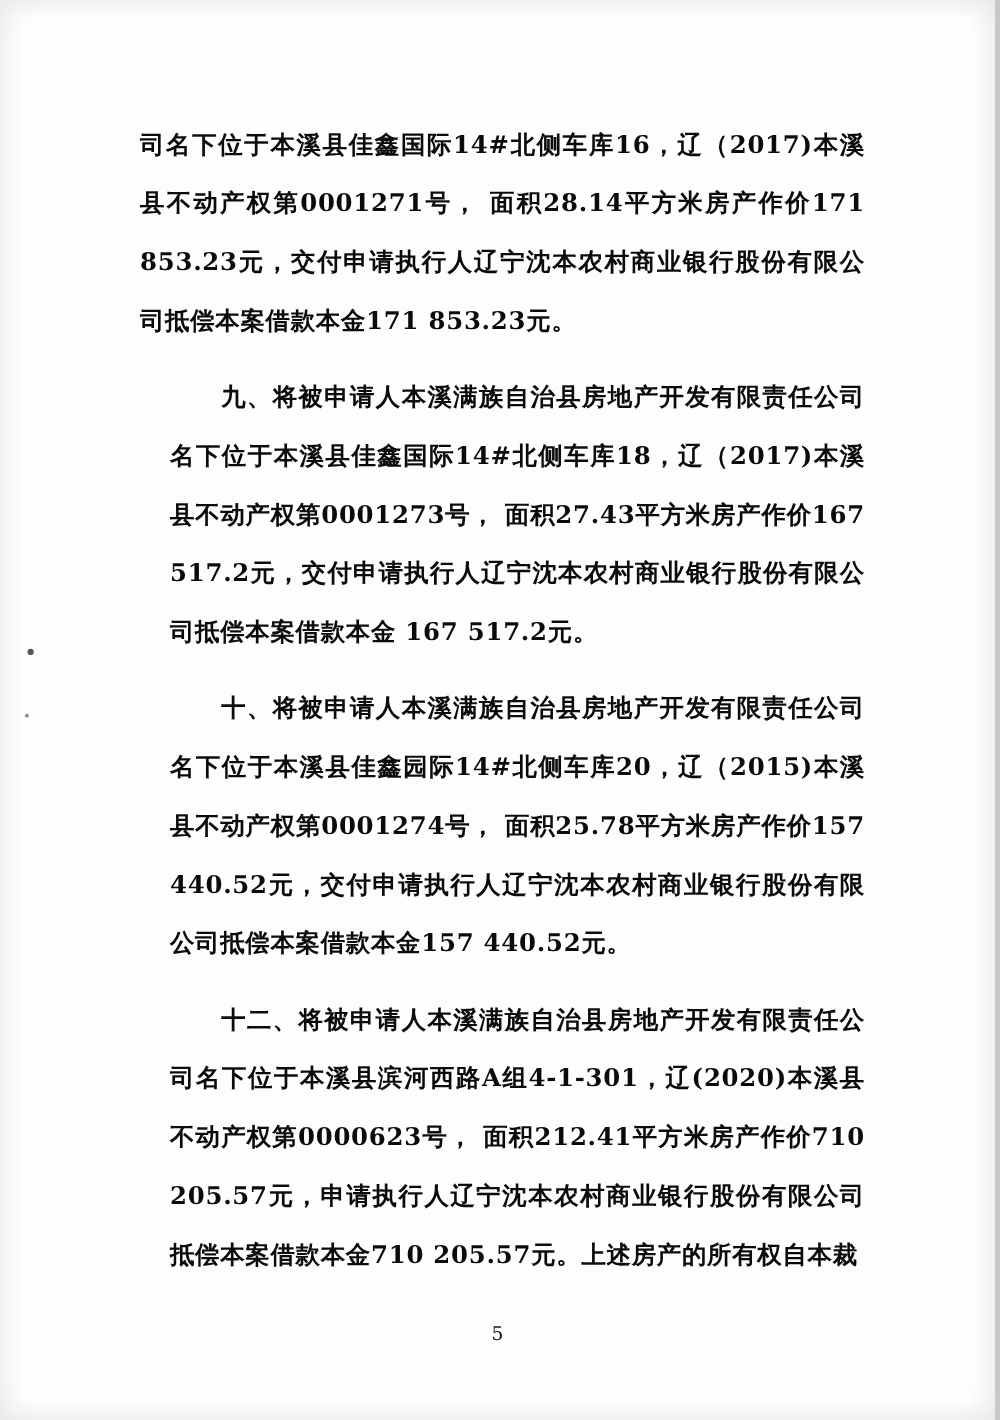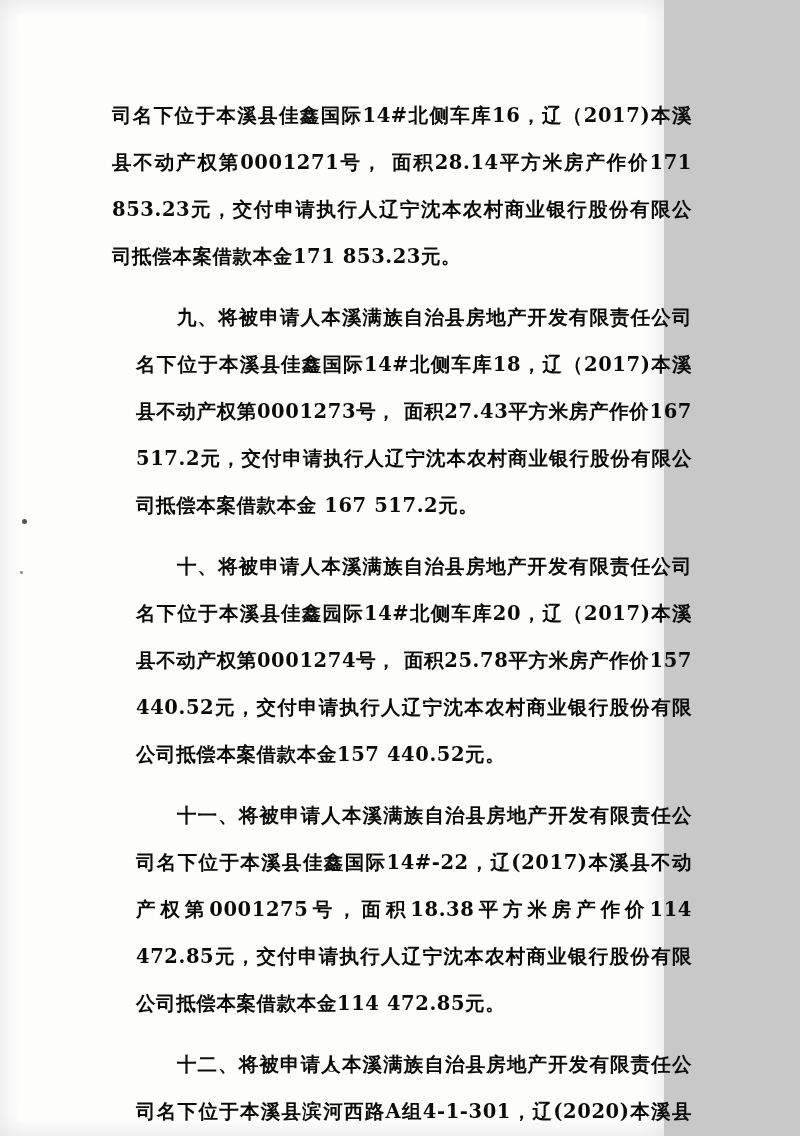--- a/index.html
+++ b/index.html
@@ -8,21 +8,21 @@
     background: #c8c8c8;
   }
   body {
     width: 800px;
     height: 1136px;
     overflow: hidden;
     font-family: "DejaVu Serif", "Liberation Serif", serif;
   }
   .page {
     position: relative;
-    width: 664px;
+    width: 796px;
     height: 1136px;
     background: #ffffff;
     box-sizing: border-box;
   }
   
   .page::before {
     content: "";
     position: absolute;
     left: 0; top: 0; right: 0; bottom: 0;
     box-shadow: inset 0 0 26px rgba(170,170,170,0.35);
@@ -92,19 +92,18 @@
 
 <div class="page">
   <div class="paper-inner"></div>
 
   <div class="speck speck-1"></div>
   <div class="speck speck-2"></div>
 
   <div class="content">
     <p class="para">司名下位于本溪县佳鑫国际14#北侧车库16，辽（2017)本溪县不动产权第0001271号， 面积28.14平方米房产作价171 853.23元，交付申请执行人辽宁沈本农村商业银行股份有限公司抵偿本案借款本金171 853.23元。</p>
     <p class="para indent">九、将被申请人本溪满族自治县房地产开发有限责任公司名下位于本溪县佳鑫国际14#北侧车库18，辽（2017)本溪县不动产权第0001273号， 面积27.43平方米房产作价167 517.2元，交付申请执行人辽宁沈本农村商业银行股份有限公司抵偿本案借款本金 167 517.2元。</p>
-    <p class="para indent">十、将被申请人本溪满族自治县房地产开发有限责任公司名下位于本溪县佳鑫园际14#北侧车库20，辽（2017)本溪县不动产权第0001274号， 面积25.78平方米房产作价157 440.52元，交付申请执行人辽宁沈本农村商业银行股份有限公司抵偿本案借款本金157 440.52元。</p>
-    <p class="para indent">十一、将被申请人本溪满族自治县房地产开发有限责任公司名下位于本溪县佳鑫国际14#-22，辽(2017)本溪县不动产权第0001275号，面积18.38平方米房产作价114 472.85元，交付申请执行人辽宁沈本农村商业银行股份有限公司抵偿本案借款本金114 472.85元。</p>
+    <p class="para indent">十、将被申请人本溪满族自治县房地产开发有限责任公司名下位于本溪县佳鑫园际14#北侧车库20，辽（2015)本溪县不动产权第0001274号， 面积25.78平方米房产作价157 440.52元，交付申请执行人辽宁沈本农村商业银行股份有限公司抵偿本案借款本金157 440.52元。</p>
     <p class="para indent">十二、将被申请人本溪满族自治县房地产开发有限责任公司名下位于本溪县滨河西路A组4-1-301，辽(2020)本溪县不动产权第0000623号， 面积212.41平方米房产作价710 205.57元，申请执行人辽宁沈本农村商业银行股份有限公司抵偿本案借款本金710 205.57元。上述房产的所有权自本裁</p>
   </div>
 
   <div class="page-number">5</div>
 </div>
 
 </body></html>

